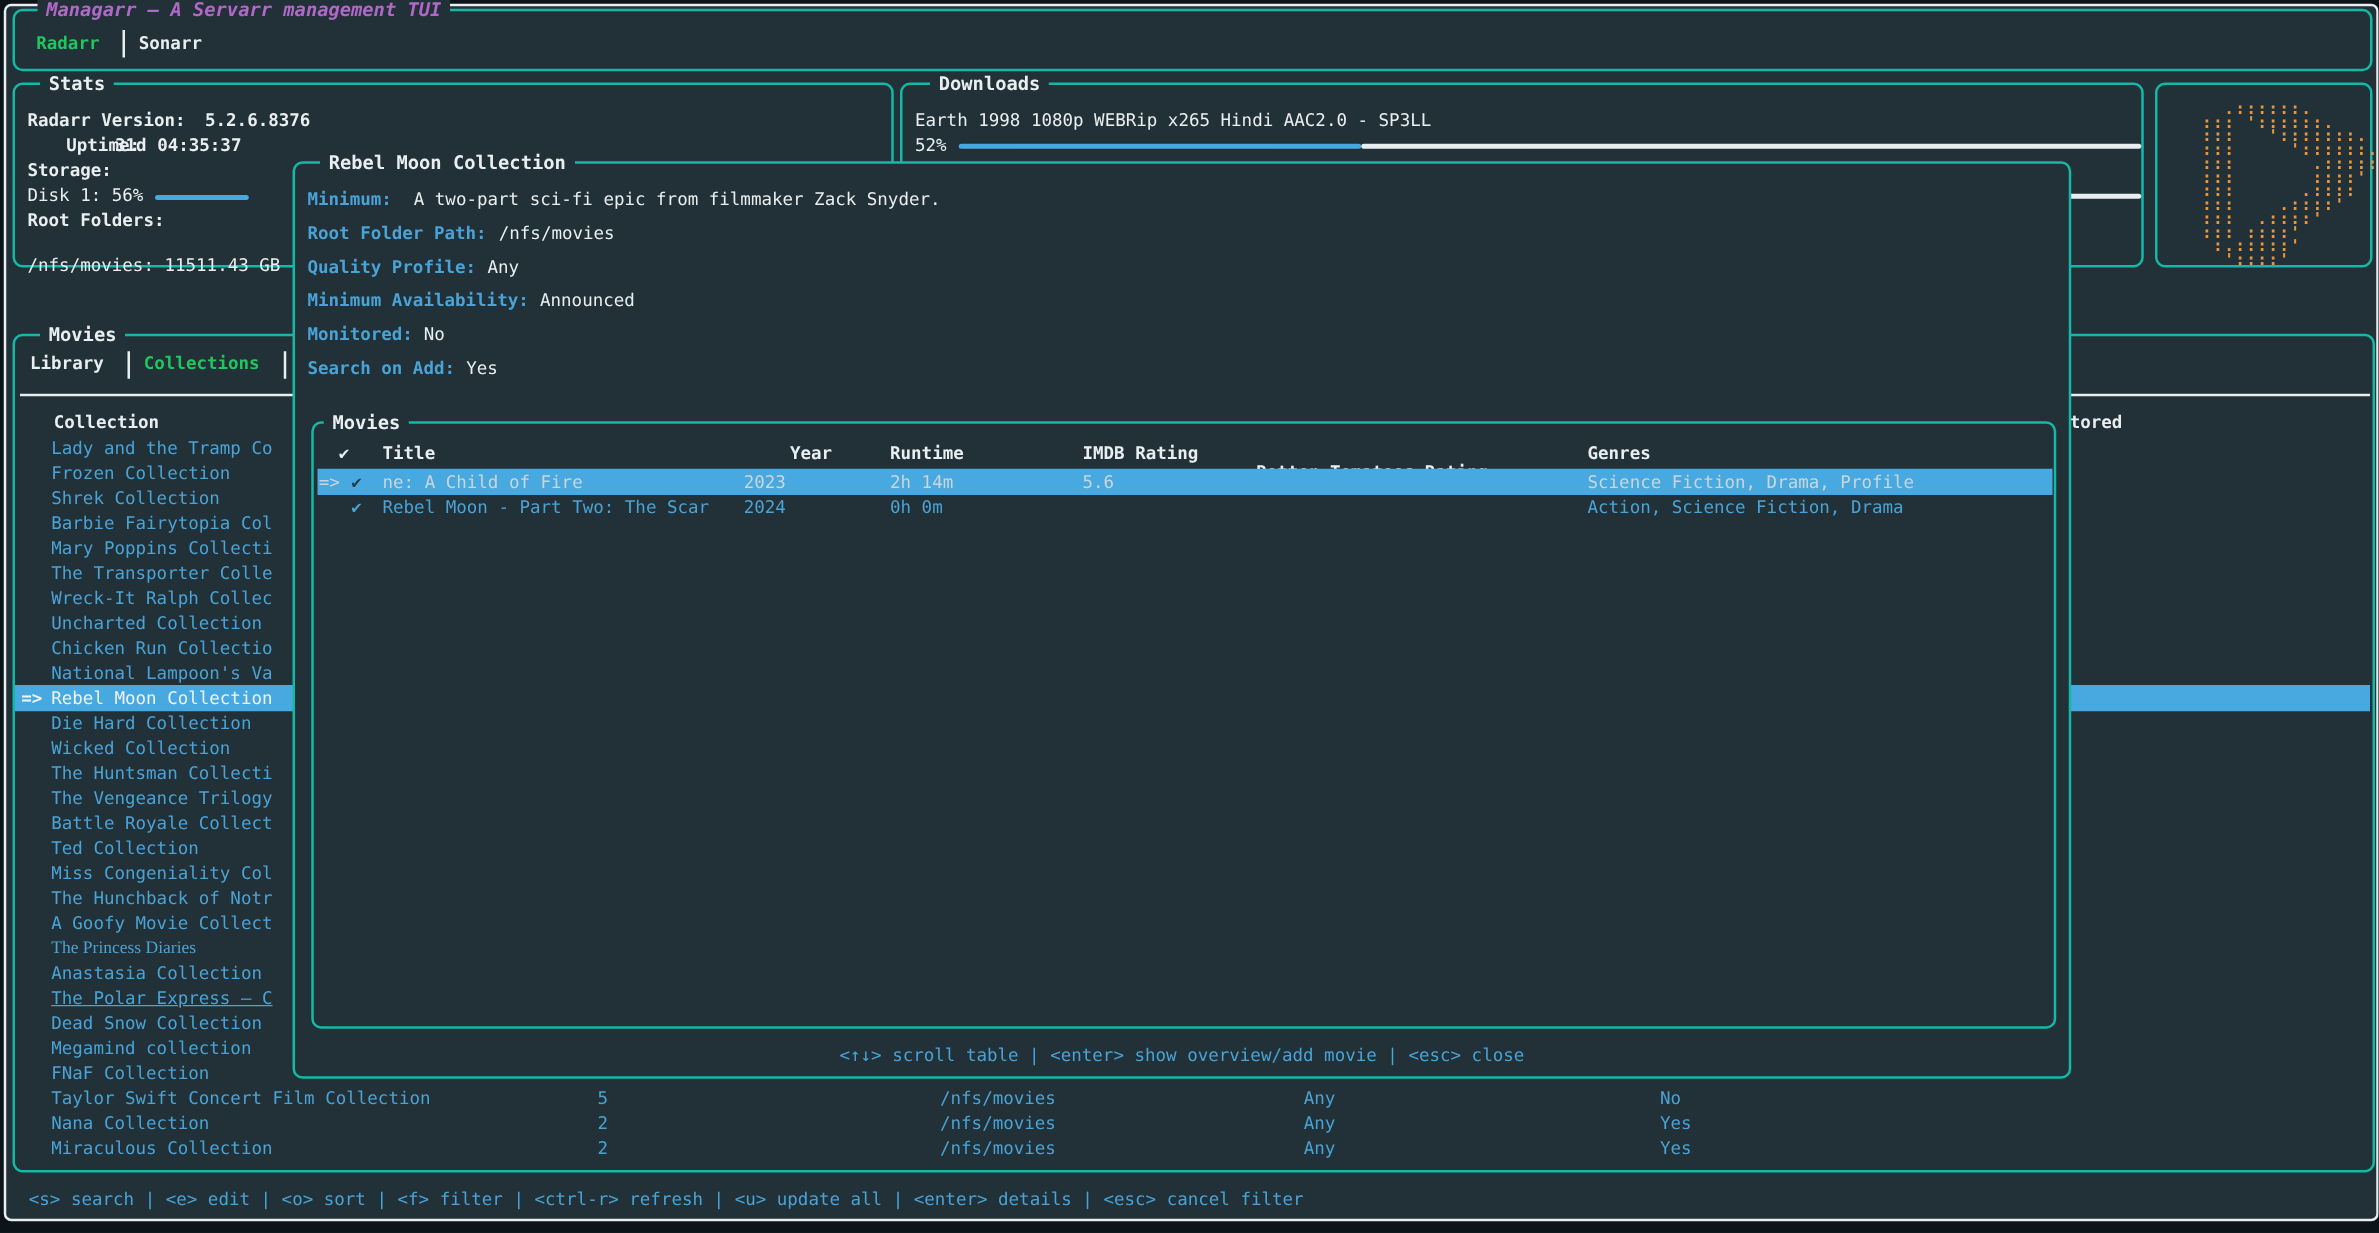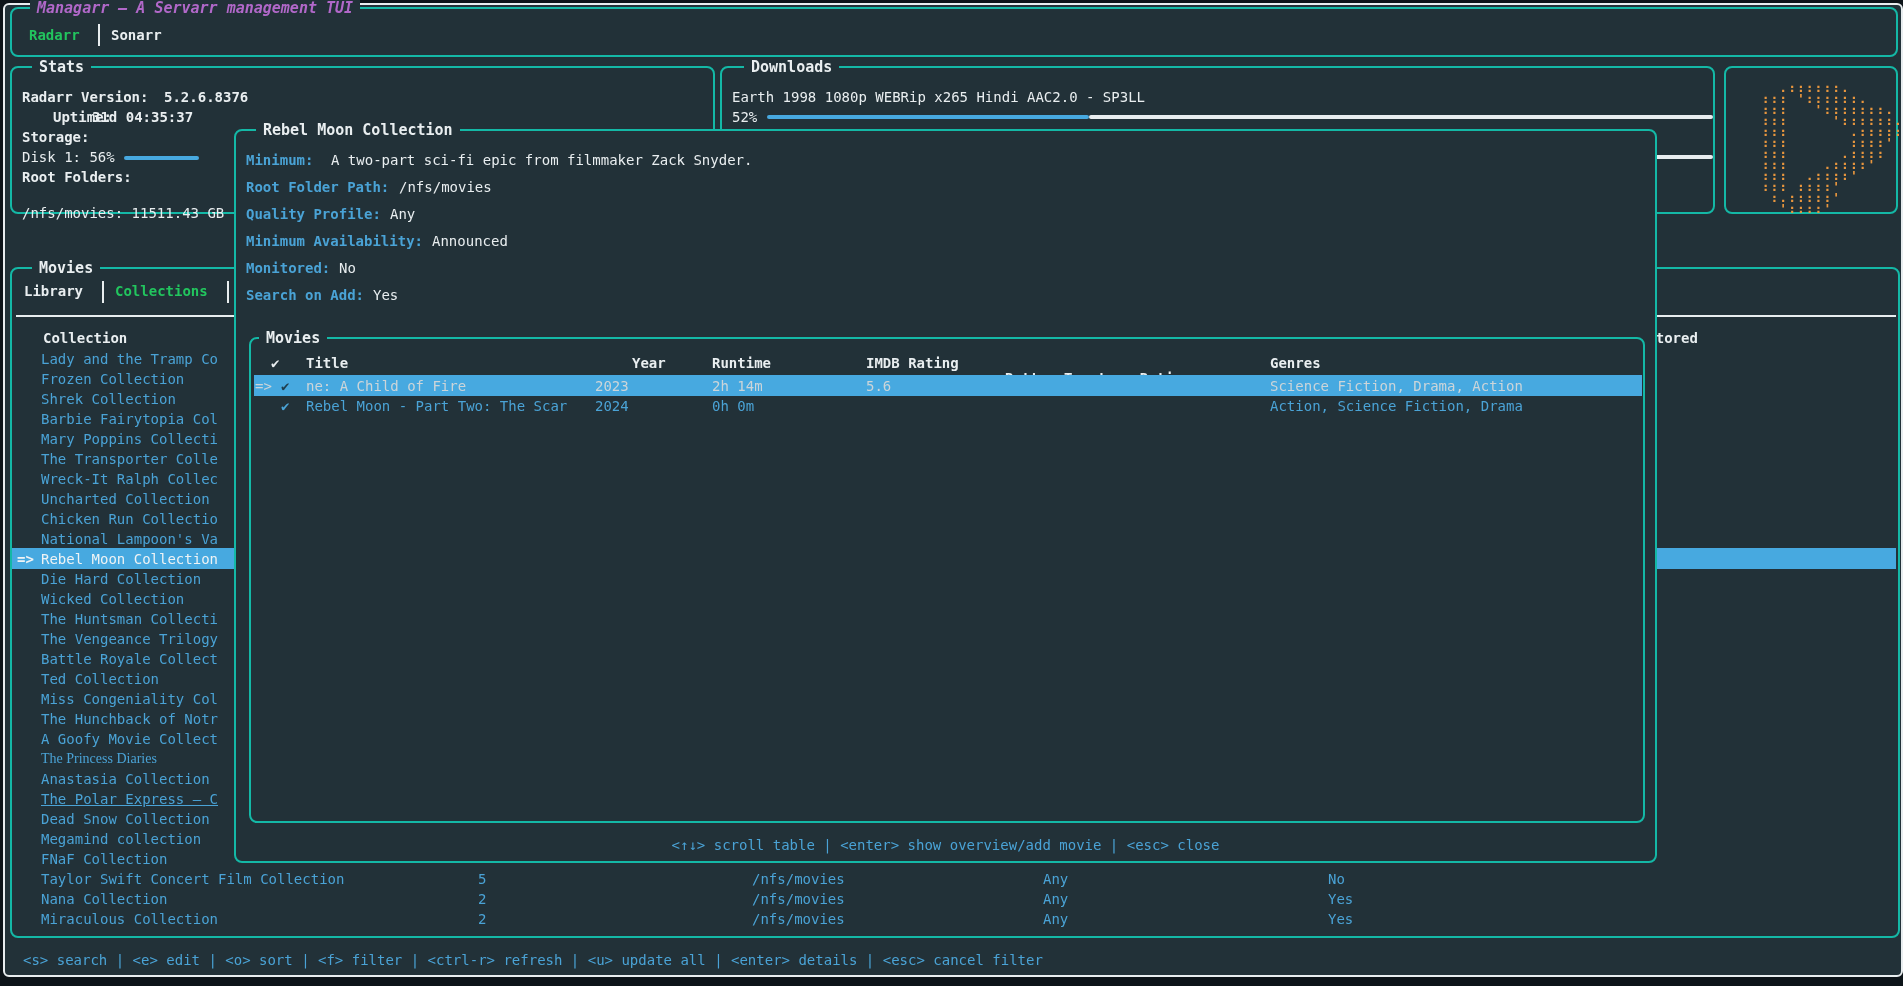--- a/index.html
+++ b/index.html
@@ -164,21 +164,21 @@
       <span class="t b" style="left:1019px;top:15px;">Genres</span>
 
       <div class="selbar" style="left:3px;top:36px;width:1388px;height:21px;"></div>
       <div>
         <span class="t dim" style="left:4px;top:38px;">=&gt;</span>
         <span class="t dark b" style="left:30px;top:38px;">✔</span>
         <span class="t dim" style="left:55px;top:38px;">ne: A Child of Fire</span>
         <span class="t dim" style="left:344px;top:38px;">2023</span>
         <span class="t dim" style="left:461px;top:38px;">2h 14m</span>
         <span class="t dim" style="left:615px;top:38px;">5.6</span>
-        <span class="t dim" style="left:1019px;top:38px;">Science Fiction, Drama, Action</span>
+        <span class="t dim" style="left:1019px;top:38px;">Science Fiction, Drama, Profile</span>
       </div>
 
       <div>
         <span class="t blue" style="left:30px;top:58px;">✔</span>
         <span class="t blue" style="left:55px;top:58px;">Rebel Moon - Part Two: The Scar</span>
         <span class="t blue" style="left:344px;top:58px;">2024</span>
         <span class="t blue" style="left:461px;top:58px;">0h 0m</span>
         <span class="t blue" style="left:1019px;top:58px;">Action, Science Fiction, Drama</span>
       </div>
     </div>

